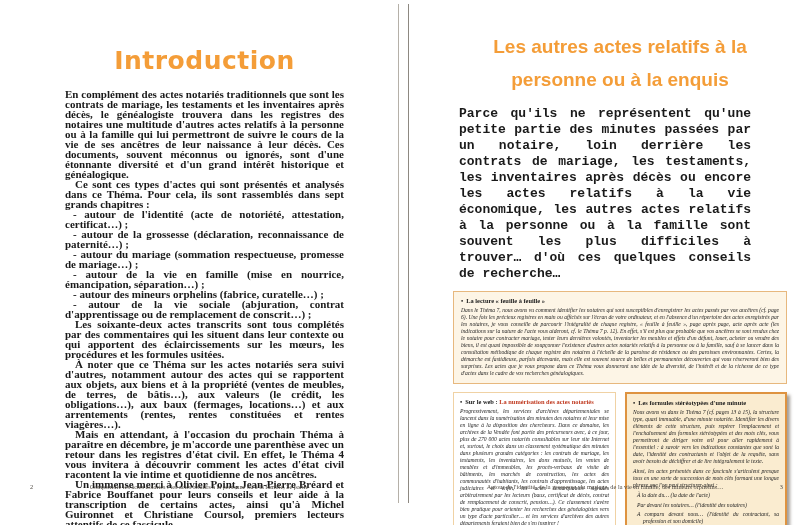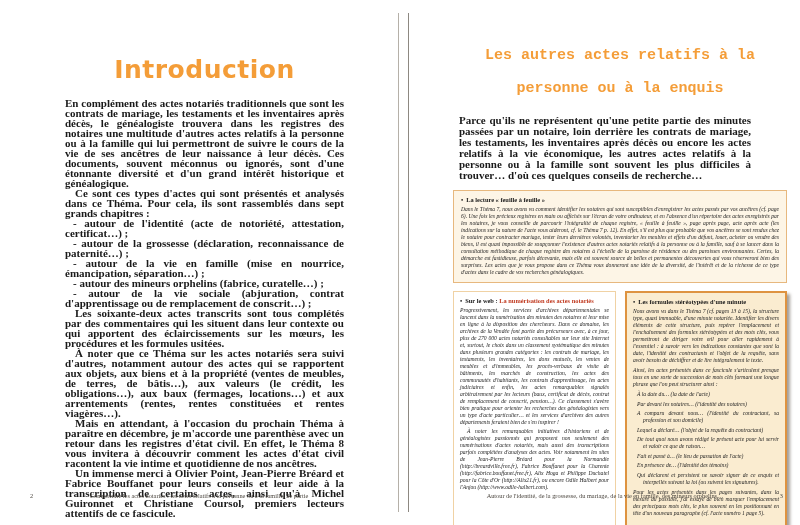--- a/index.html
+++ b/index.html
@@ -1,20 +1,20 @@
 <!DOCTYPE html>
 <html><head>
 <meta charset="utf-8">
 <style>
   html,body{margin:0;padding:0;}
   body{
     width:800px;height:525px;position:relative;overflow:hidden;
     background:#ffffff;font-family:"Liberation Serif",serif;color:#1a1a1a;
   }
-  .page{position:absolute;top:13px;height:499px;background:#fff;}
+  .page{position:absolute;top:4px;height:499px;background:#fff;}
   #page-left{left:0;width:398px;border-right:1px solid #b5b0a8;}
   #page-right{left:408px;width:392px;border-left:1px solid #8d8881;}
 
   
   .lp-content{margin:42px 54px 0 65px;}
   .lp-title{
     font-family:"DejaVu Sans",sans-serif;font-weight:bold;font-size:25px;
     color:#F49D38;text-align:center;margin:0 0 14px 0;letter-spacing:0.5px;
   }
   .lp-body{font-size:11px;line-height:10px;font-weight:bold;text-align:justify;}
@@ -27,25 +27,25 @@
   .sig-name{font-size:20px;letter-spacing:2px;margin-right:16px;}
   .sig-place{font-size:14px;letter-spacing:1.5px;margin-top:10px;margin-right:24px;}
   .sig-date{font-size:11px;letter-spacing:1.5px;margin-top:8px;margin-right:14px;}
   .lp-footer{position:absolute;bottom:13px;left:0;width:100%;
     font-size:6.3px;color:#4a453e;text-align:center;}
   .lp-footer .pagenum{position:absolute;left:30px;top:0;}
 
   
   .rp-content{margin:26px 14px 0 44px;width:334px;}
   .rp-title{
-    font-family:Liberation Mono, monospace;font-weight:bold;font-size:15px;
+    font-family:Liberation Sans, sans-serif;font-weight:bold;font-size:19px;
     line-height:33px;color:#F49D38;text-align:center;margin:0;
   }
-  .rp-lead{margin:10px 36px 0 6px;font-weight:bold;font-size:11px;
-    line-height:11px;text-align:justify;}
+  .rp-lead{margin:10px 36px 0 6px;font-weight:bold;font-size:13px;
+    line-height:16px;text-align:justify;font-family:Liberation Mono, monospace;}
   .box1{margin-top:9px;background:#FDF5E6;border:1px solid #E7B87E;
     padding:5px 7px 6px 7px;box-sizing:border-box;}
   .box-h{font-size:6.4px;font-weight:600;margin:0 0 3px 0;color:#1a1a1a;}
   .box-h .bullet{margin-right:3px;}
   .smalltext{font-size:5.6px;line-height:7px;text-align:justify;color:#222;}
   .it{font-style:italic;}
   .cols{display:flex;margin-top:8px;gap:9px;align-items:stretch;}
   .webbox{width:163px;min-height:224px;background:#ffffff;border:1px solid #F0D2A4;
     padding:5px 6px;box-sizing:border-box;}
   .webbox .link{color:#C03A20;}
@@ -65,27 +65,28 @@
 
 <div class="page" id="page-left">
   <div class="lp-content">
     <h1 class="lp-title">Introduction</h1>
     <div class="lp-body">
       <p>En complément des actes notariés traditionnels que sont les contrats de mariage, les testaments et les inventaires après décès, le généalogiste trouvera dans les registres des notaires une multitude d'autres actes relatifs à la personne ou à la famille qui lui permettront de suivre le cours de la vie de ses ancêtres de leur naissance à leur décès. Ces documents, souvent méconnus ou ignorés, sont d'une étonnante diversité et d'un grand intérêt historique et généalogique.</p>
       <p class="ind">Ce sont ces types d'actes qui sont présentés et analysés dans ce Théma. Pour cela, ils sont rassemblés dans sept grands chapitres :</p>
       <ul class="chapters">
         <li>- autour de l'identité (acte de notoriété, attestation, certificat…) ;</li>
         <li>- autour de la grossesse (déclaration, reconnaissance de paternité…) ;</li>
+        <li>- autour du mariage (sommation respectueuse, promesse de mariage…) ;</li>
         <li>- autour de la vie en famille (mise en nourrice, émancipation, séparation…) ;</li>
         <li>- autour des mineurs orphelins (fabrice, curatelle…) ;</li>
         <li>- autour de la vie sociale (abjuration, contrat d'apprentissage ou de remplacement de conscrit…) ;</li>
       </ul>
       <p class="ind">Les soixante-deux actes transcrits sont tous complétés par des commentaires qui les situent dans leur contexte ou qui apportent des éclaircissements sur les mœurs, les procédures et les formules usitées.</p>
       <p class="ind">À noter que ce Théma sur les actes notariés sera suivi d'autres, notamment autour des actes qui se rapportent aux objets, aux biens et à la propriété (ventes de meubles, de terres, de bâtis…), aux valeurs (le crédit, les obligations…), aux baux (fermages, locations…) et aux arrentements (rentes, rentes constituées et rentes viagères…).</p>
-      <p class="ind">Mais en attendant, à l'occasion du prochain Théma à paraître en décembre, je m'accorde une parenthèse avec un retour dans les registres d'état civil. En effet, le Théma 8 vous invitera à découvrir comment les actes d'état civil racontent la vie intime et quotidienne de nos ancêtres.</p>
+      <p class="ind">Mais en attendant, à l'occasion du prochain Théma à paraître en décembre, je m'accorde une parenthèse avec un retour dans les registres d'état civil. En effet, le Théma 4 vous invitera à découvrir comment les actes d'état civil racontent la vie intime et quotidienne de nos ancêtres.</p>
       <p class="ind">Un immense merci à Olivier Point, Jean-Pierre Bréard et Fabrice Bouffanet pour leurs conseils et leur aide à la transcription de certains actes, ainsi qu'à Michel Guironnet et Christiane Coursol, premiers lecteurs attentifs de ce fascicule.</p>
     </div>
     <div class="signature">
       <div class="sig-name">Thierry Sabot</div>
       <div class="sig-place">Saint-Germain-Lespinasse</div>
       <div class="sig-date">le 28 mai 2015.</div>
     </div>
   </div>
   <div class="lp-footer">
     <span class="pagenum">2</span>

